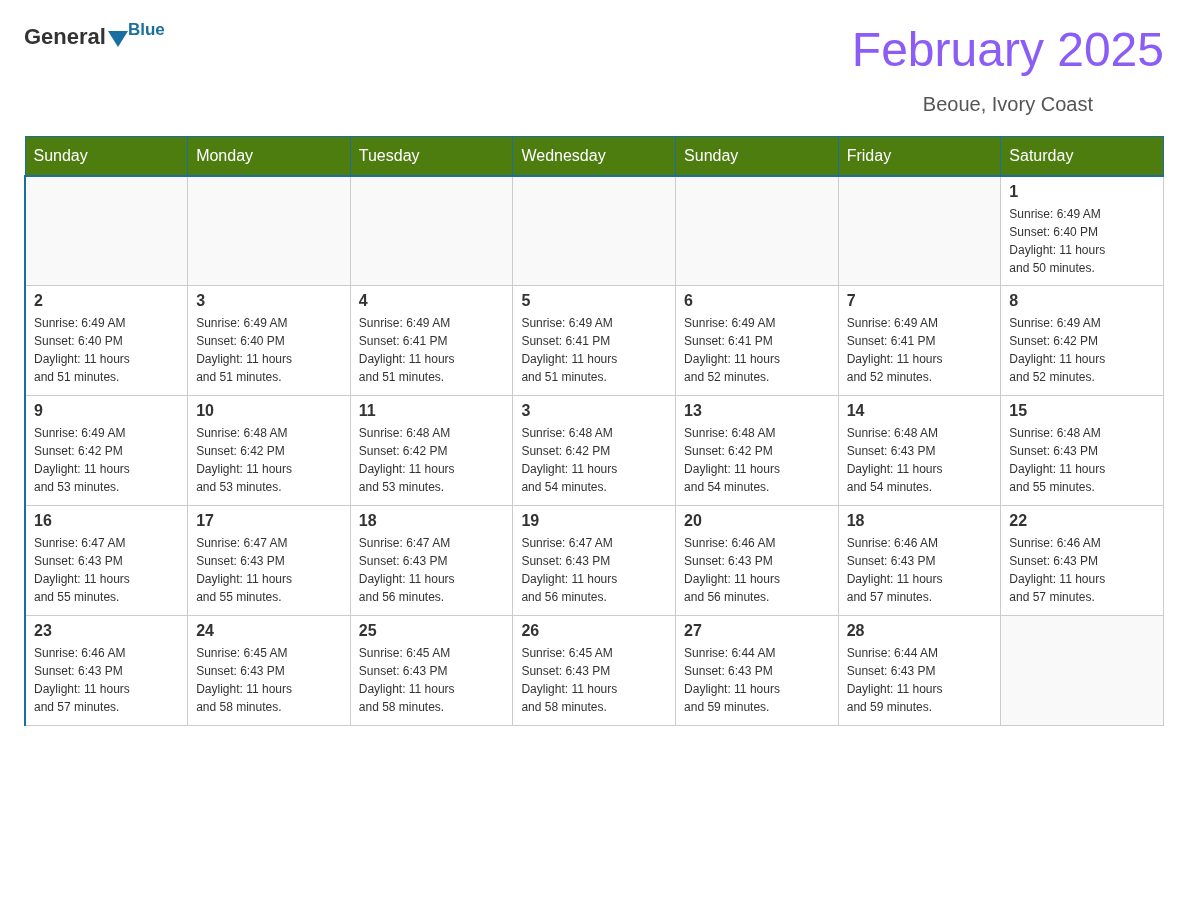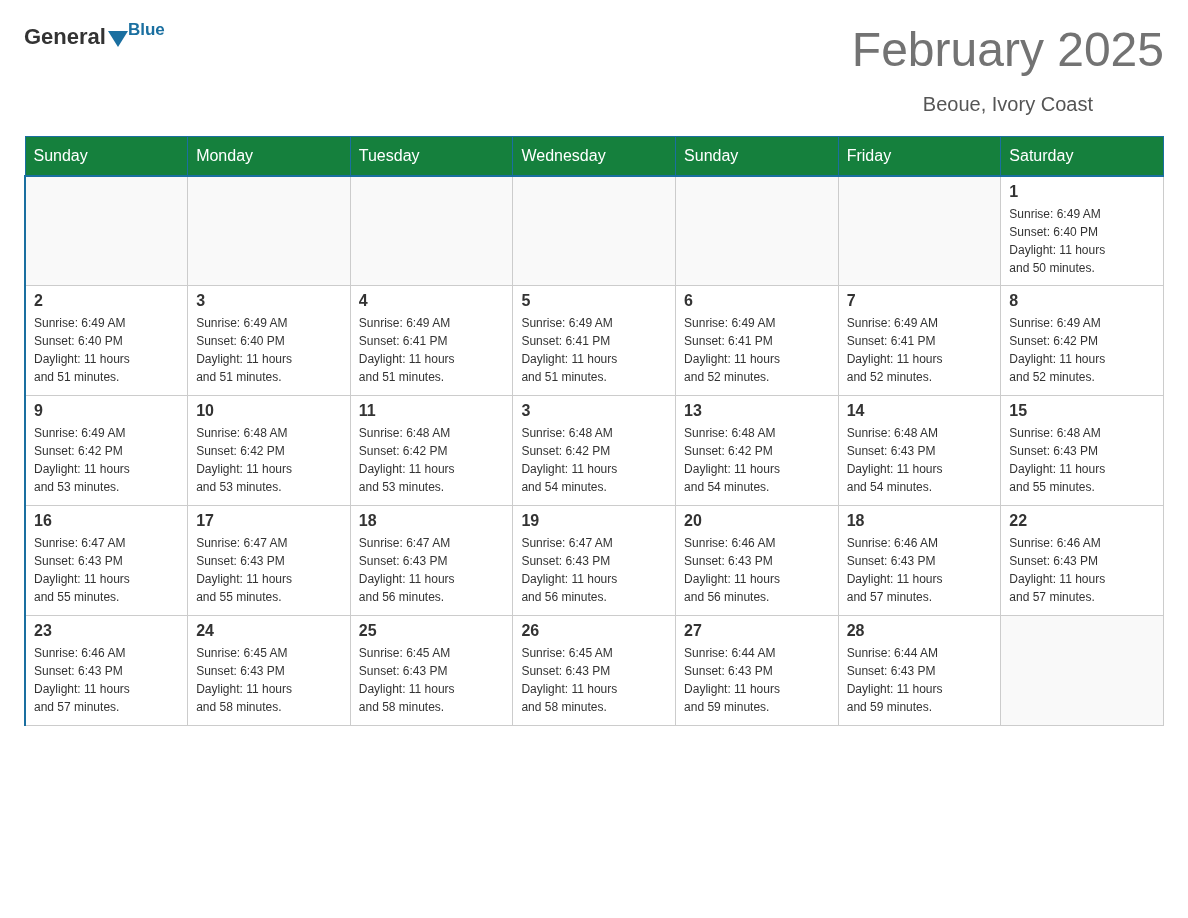--- a/index.html
+++ b/index.html
@@ -42,36 +42,36 @@
       font-weight: bold;
       color: #1a6fa0;
       margin-top: -4px;
     }
     .title-section {
       text-align: right;
     }
     .month-title {
       font-size: 48px;
       font-weight: normal;
-      color: #737373;
+      color: #8b5cf6;
       line-height: 1.1;
       text-align: center;
     }
     .location {
       font-size: 20px;
       color: #555;
       margin-top: 16px;
       text-align: center;
     }
     .calendar {
       width: 100%;
       border-collapse: collapse;
     }
     .calendar thead tr th {
-      background-color: #15803d;
+      background-color: #4d7c0f;
       color: #fff;
       padding: 10px 8px;
       text-align: left;
       font-size: 16px;
       font-weight: normal;
       border: 1px solid #1a6fa0;
     }
     .calendar tbody tr td {
       border: 1px solid #ccc;
       vertical-align: top;

